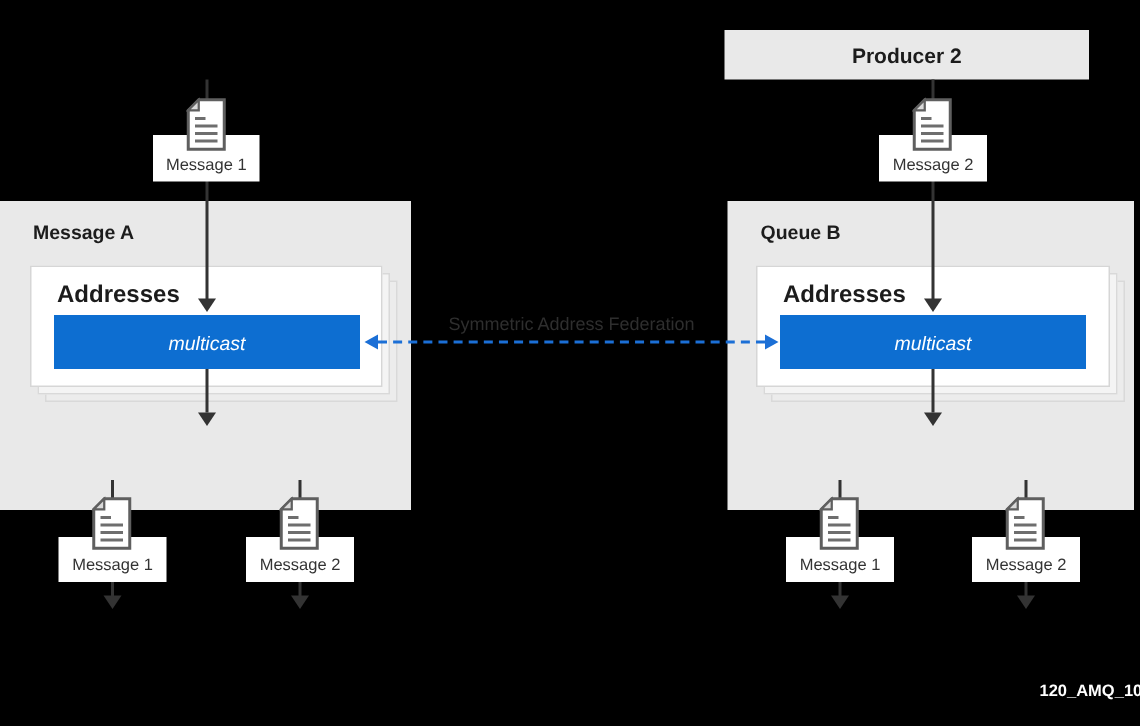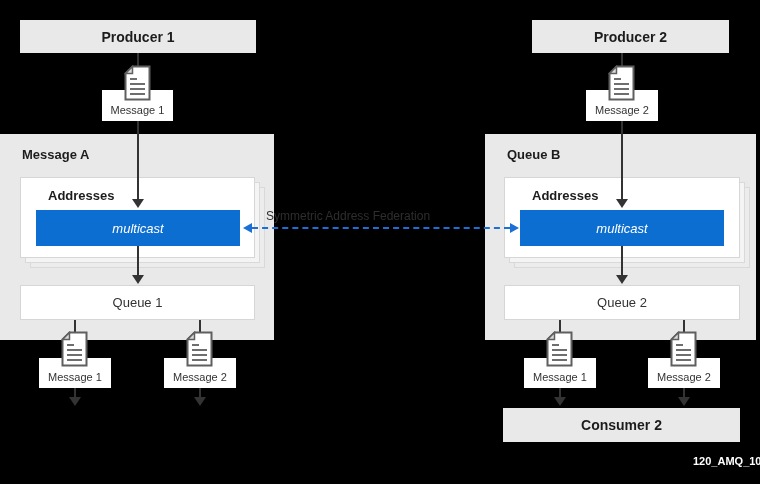--- a/index.html
+++ b/index.html
@@ -16,21 +16,21 @@
   .canvas{position:relative;width:760px;height:484px;background:var(--background);overflow:hidden;}
 
   .panel{position:absolute;background:var(--panel-gray);z-index:1;}
   .endpoint{display:flex;align-items:center;justify-content:center;
             font-weight:bold;font-size:14px;color:var(--text-dark);z-index:2;}
   .broker-name{position:absolute;font-weight:bold;font-size:13px;color:var(--text-dark);z-index:2;}
 
   .white-box{position:absolute;background:#ffffff;border:1px solid #d6d6d6;z-index:2;}
   .stack{position:absolute;background:#f4f4f4;border:1px solid #d9d9d9;z-index:1;}
   .stack2{background:#ececec;}
-  .addresses-title{position:absolute;left:27px;top:10px;font-weight:bold;font-size:13px;color:var(--text-dark);}
+  .addresses-title{position:absolute;left:17px;top:10px;font-weight:bold;font-size:16px;color:var(--text-dark);}
   .queue{display:flex;align-items:center;justify-content:center;font-size:13px;color:#333333;}
 
   .blue-bar{position:absolute;background:var(--address-blue);z-index:3;
             display:flex;align-items:center;justify-content:center;
             font-style:italic;font-size:13px;color:#ffffff;}
 
   .vline{position:absolute;width:2px;background:var(--connector);z-index:3;}
   .arr-down{position:absolute;width:0;height:0;z-index:3;
             border-left:6px solid transparent;border-right:6px solid transparent;
             border-top:9px solid var(--connector);}
@@ -40,32 +40,29 @@
              font-size:11px;color:#333333;padding-bottom:5px;}
   .doc{position:absolute;z-index:5;line-height:0;}
 
   .dash-line{position:absolute;height:0;border-top:2px dashed var(--federation-blue);z-index:6;}
   .dash-arr-left{position:absolute;width:0;height:0;z-index:6;
                  border-top:5px solid transparent;border-bottom:5px solid transparent;
                  border-right:9px solid var(--federation-blue);}
   .dash-arr-right{position:absolute;width:0;height:0;z-index:6;
                   border-top:5px solid transparent;border-bottom:5px solid transparent;
                   border-left:9px solid var(--federation-blue);}
-  .federation-label{position:absolute;font-size:12px;color:#2e2e2e;z-index:6;}
+  .federation-label{position:absolute;text-align:center;font-size:12px;color:#2e2e2e;z-index:6;}
 
   .diagram-id{position:absolute;font-weight:bold;font-size:11px;color:#ffffff;white-space:nowrap;z-index:6;}
 </style>
 </head>
 <body>
 
 <div class="canvas">
 
-  <div class="panel endpoint" style="left:20px;top:20px;width:236px;height:33px">
-    <span>Producer 1</span>
-  </div>
 
   <div class="vline" style="left:137px;top:53px;height:147px"></div>
   <div class="arr-down" style="left:132px;top:199px"></div>
 
   <div class="msg-label" style="left:102px;top:90px;width:71px;height:31px">
     <span>Message 1</span>
   </div>
   <div class="doc" style="left:124px;top:65px">
     <svg width="27" height="36" viewBox="0 0 27 36">
       <polygon points="8.5,1.5 25.5,1.5 25.5,34.5 1.5,34.5 1.5,8.5" fill="#ffffff" stroke="#5f5f5f" stroke-width="2"></polygon>
@@ -85,23 +82,20 @@
   <div class="white-box" style="left:20px;top:177px;width:235px;height:81px">
     <span class="addresses-title">Addresses</span>
   </div>
   <div class="blue-bar" style="left:36px;top:210px;width:204px;height:36px">
     <span>multicast</span>
   </div>
 
   <div class="vline" style="left:137px;top:246px;height:29px"></div>
   <div class="arr-down" style="left:132px;top:275px"></div>
 
-  <div class="white-box queue" style="left:20px;top:285px;width:235px;height:35px">
-    <span>Queue 1</span>
-  </div>
 
   <div class="vline" style="left:74px;top:320px;height:14px"></div>
   <div class="vline" style="left:199px;top:320px;height:14px"></div>
 
   <div class="msg-label" style="left:39px;top:358px;width:72px;height:30px">
     <span>Message 1</span>
   </div>
   <div class="doc" style="left:61px;top:331px">
     <svg width="27" height="36" viewBox="0 0 27 36">
       <polygon points="8.5,1.5 25.5,1.5 25.5,34.5 1.5,34.5 1.5,8.5" fill="#ffffff" stroke="#5f5f5f" stroke-width="2"></polygon>
@@ -126,21 +120,21 @@
       <line x1="6" y1="29" x2="21" y2="29" stroke="#6e6e6e" stroke-width="2"></line>
     </svg>
   </div>
 
   <div class="vline" style="left:74px;top:388px;height:10px"></div>
   <div class="arr-down" style="left:69px;top:397px"></div>
   <div class="vline" style="left:199px;top:388px;height:10px"></div>
   <div class="arr-down" style="left:194px;top:397px"></div>
 
 
-  <div class="panel endpoint" style="left:532px;top:20px;width:197px;height:33px">
+  <div class="panel endpoint" style="left:483px;top:20px;width:243px;height:33px">
     <span>Producer 2</span>
   </div>
 
   <div class="vline" style="left:621px;top:53px;height:147px"></div>
   <div class="arr-down" style="left:616px;top:199px"></div>
 
   <div class="msg-label" style="left:586px;top:90px;width:72px;height:31px">
     <span>Message 2</span>
   </div>
   <div class="doc" style="left:608px;top:65px">
@@ -162,23 +156,20 @@
   <div class="white-box" style="left:504px;top:177px;width:236px;height:81px">
     <span class="addresses-title">Addresses</span>
   </div>
   <div class="blue-bar" style="left:520px;top:210px;width:204px;height:36px">
     <span>multicast</span>
   </div>
 
   <div class="vline" style="left:621px;top:246px;height:29px"></div>
   <div class="arr-down" style="left:616px;top:275px"></div>
 
-  <div class="white-box queue" style="left:504px;top:285px;width:236px;height:35px">
-    <span>Queue 2</span>
-  </div>
 
   <div class="vline" style="left:559px;top:320px;height:14px"></div>
   <div class="vline" style="left:683px;top:320px;height:14px"></div>
 
   <div class="msg-label" style="left:524px;top:358px;width:72px;height:30px">
     <span>Message 1</span>
   </div>
   <div class="doc" style="left:546px;top:331px">
     <svg width="27" height="36" viewBox="0 0 27 36">
       <polygon points="8.5,1.5 25.5,1.5 25.5,34.5 1.5,34.5 1.5,8.5" fill="#ffffff" stroke="#5f5f5f" stroke-width="2"></polygon>
@@ -202,23 +193,20 @@
       <line x1="6" y1="24" x2="21" y2="24" stroke="#6e6e6e" stroke-width="2"></line>
       <line x1="6" y1="29" x2="21" y2="29" stroke="#6e6e6e" stroke-width="2"></line>
     </svg>
   </div>
 
   <div class="vline" style="left:559px;top:388px;height:10px"></div>
   <div class="arr-down" style="left:554px;top:397px"></div>
   <div class="vline" style="left:683px;top:388px;height:10px"></div>
   <div class="arr-down" style="left:678px;top:397px"></div>
 
-  <div class="panel endpoint" style="left:503px;top:408px;width:237px;height:34px">
-    <span>Consumer 2</span>
-  </div>
 
   <div class="federation-label" style="left:266px;top:209px;width:230px">Symmetric Address Federation</div>
   <div class="dash-line" style="left:252px;top:227px;width:258px"></div>
   <div class="dash-arr-left" style="left:243px;top:223px"></div>
   <div class="dash-arr-right" style="left:510px;top:223px"></div>
 
   <div class="diagram-id" style="left:693px;top:455px">120_AMQ_1028</div>
 
 </div>
 

